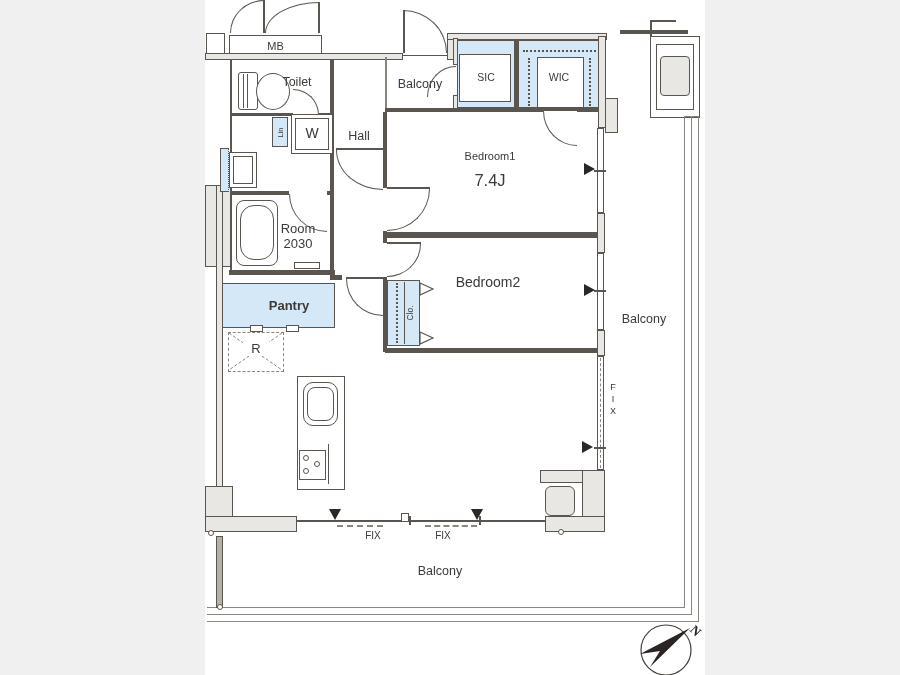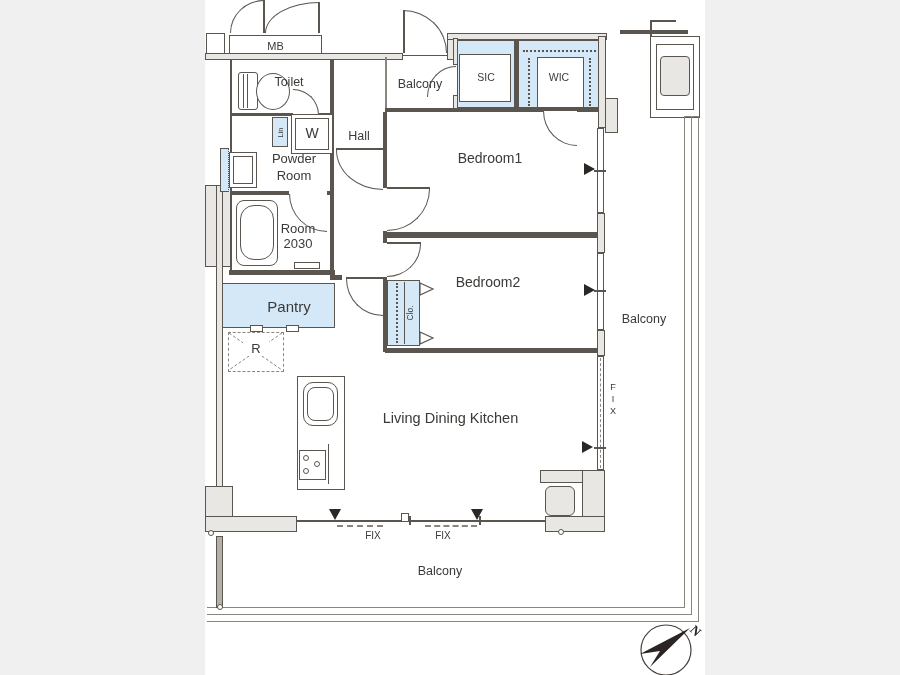--- a/index.html
+++ b/index.html
@@ -62,32 +62,31 @@
   <div class="ln" style="left:230px;top:60px;width:2px;height:212px;"></div>
   <div class="ln" style="left:330px;top:60px;width:4px;height:217px;"></div>
   <div class="ln" style="left:232px;top:113px;width:61px;height:3px;"></div>
   <div class="ln" style="left:319px;top:113px;width:13px;height:3px;"></div>
   <div class="arc tr" style="left:293px;top:89px;width:26px;height:26px;"></div>
 
   <div class="tbox" style="left:238px;top:72px;width:20px;height:38px;border-radius:3px;"></div>
   <div class="ln" style="left:243px;top:74px;width:1px;height:34px;"></div>
   <div class="ln" style="left:247px;top:74px;width:1px;height:34px;"></div>
   <div class="tbox" style="left:256px;top:73px;width:34px;height:37px;border-radius:50%;"></div>
-  <div class="lbl" style="left:260px;top:75px;width:58px;font-size:12.5px;">Toilet</div>
+  <div class="lbl" style="left:268px;top:75px;width:58px;font-size:12.5px;">Toilet</div>
 
   <div class="blue" style="left:220px;top:148px;width:9px;height:44px;border-right-style:dotted;"></div>
   <div class="box" style="left:229px;top:152px;width:28px;height:36px;"></div>
   <div class="tbox" style="left:233px;top:156px;width:20px;height:28px;"></div>
   <div class="blue vtxt" style="left:272px;top:117px;width:16px;height:30px;">
       <span class="lbl" style="position:static;font-size:7.5px;">Lin</span>
     </div>
   <div class="box" style="left:291px;top:114px;width:42px;height:40px;"></div>
   <div class="tbox" style="left:295px;top:118px;width:34px;height:32px;"></div>
   <div class="lbl" style="left:295px;top:125px;width:34px;font-size:14px;">W</div>
-  <div class="lbl" style="left:254px;top:150px;width:80px;font-size:13px;line-height:17px;">Powder Room</div>
 
   <div class="ln" style="left:336px;top:148px;width:47px;height:2px;"></div>
   <div class="arc bl" style="left:336px;top:150px;width:47px;height:40px;"></div>
 
   <div class="ln" style="left:230px;top:191px;width:59px;height:4px;"></div>
   <div class="ln" style="left:327px;top:191px;width:7px;height:4px;"></div>
   <div class="arc bl" style="left:289px;top:194px;width:38px;height:38px;"></div>
   <div class="tbox" style="left:236px;top:200px;width:42px;height:66px;border-radius:8px;"></div>
   <div class="tbox" style="left:240px;top:205px;width:34px;height:55px;border-radius:14px;"></div>
   <div class="lbl" style="left:268px;top:221px;width:60px;font-size:13px;">Room</div>
@@ -126,59 +125,59 @@
   <div class="ln" style="left:330px;top:275px;width:12px;height:5px;"></div>
 
   <div class="ln" style="left:387px;top:187px;width:43px;height:2px;"></div>
   <div class="arc br" style="left:387px;top:189px;width:43px;height:42px;"></div>
   <div class="ln" style="left:387px;top:242px;width:34px;height:2px;"></div>
   <div class="arc br" style="left:387px;top:244px;width:34px;height:33px;"></div>
 
   <div class="ln" style="left:346px;top:277px;width:37px;height:2px;"></div>
   <div class="arc bl" style="left:346px;top:279px;width:37px;height:37px;"></div>
 
-  <div class="lbl" style="left:420px;top:150px;width:140px;font-size:14px;">Bedroom1</div>
+  <div class="lbl" style="left:420px;top:150px;width:140px;font-size:11px;">Bedroom1</div>
+  <div class="lbl" style="left:420px;top:171px;width:140px;font-size:16.5px;">7.4J</div>
   <div class="lbl" style="left:418px;top:274px;width:140px;font-size:14px;">Bedroom2</div>
 
   <div class="blue" style="left:387px;top:280px;width:33px;height:66px;"></div>
   <div class="dotv" style="left:396px;top:283px;height:60px;"></div>
   <div class="ln" style="left:404px;top:282px;width:1px;height:62px;"></div>
   <div class="abs vtxt" style="left:400px;top:280px;width:20px;height:66px;">
       <span class="lbl" style="position:static;font-size:8.5px;">Clo.</span>
     </div>
   <svg class="abs" style="left:419px;top:281px;" width="16" height="16">
       <polygon points="1,2 14,8 1,14" fill="#fff" stroke="#5a554f" stroke-width="1.2"></polygon>
     </svg>
   <svg class="abs" style="left:419px;top:330px;" width="16" height="16">
       <polygon points="1,2 14,8 1,14" fill="#fff" stroke="#5a554f" stroke-width="1.2"></polygon>
     </svg>
 
   <div class="blue" style="left:222px;top:283px;width:113px;height:45px;"></div>
-  <div class="lbl" style="left:222px;top:298px;width:134px;font-size:15px;">Pantry</div>
+  <div class="lbl" style="left:222px;top:298px;width:134px;font-size:13px;font-weight:bold;">Pantry</div>
   <div class="tbox" style="left:250px;top:325px;width:13px;height:7px;"></div>
   <div class="tbox" style="left:286px;top:325px;width:13px;height:7px;"></div>
 
   <div class="rbox" style="left:228px;top:332px;width:56px;height:40px;">
     <svg width="53" height="37">
       <line x1="0" y1="0" x2="53" y2="37" stroke="#8a857f" stroke-width="1" stroke-dasharray="3,2"></line>
       <line x1="53" y1="0" x2="0" y2="37" stroke="#8a857f" stroke-width="1" stroke-dasharray="3,2"></line>
     </svg>
   </div>
   <div class="lbl" style="left:243px;top:341px;width:26px;font-size:13px;background:#fff;">R</div>
 
   <div class="box" style="left:297px;top:376px;width:48px;height:114px;"></div>
   <div class="tbox" style="left:303px;top:382px;width:35px;height:44px;border-radius:10px;"></div>
   <div class="tbox" style="left:307px;top:387px;width:27px;height:34px;border-radius:8px;"></div>
   <div class="ln" style="left:328px;top:444px;width:1px;height:40px;"></div>
   <div class="tbox" style="left:299px;top:450px;width:27px;height:30px;"></div>
   <div class="circ" style="left:303px;top:455px;width:6px;height:6px;"></div>
   <div class="circ" style="left:303px;top:468px;width:6px;height:6px;"></div>
   <div class="circ" style="left:314px;top:461px;width:6px;height:6px;"></div>
 
-  <div class="lbl" style="left:348px;top:410px;width:205px;font-size:14.5px;">Living Dining Kitchen</div>
 
   <div class="w" style="left:598px;top:36px;width:8px;height:92px;"></div>
   <div class="w" style="left:605px;top:98px;width:13px;height:35px;"></div>
   <div class="tbox" style="left:597px;top:128px;width:7px;height:85px;"></div>
   <div class="ln" style="left:594px;top:170px;width:12px;height:2px;"></div>
   <div class="w" style="left:597px;top:213px;width:8px;height:40px;"></div>
   <div class="tbox" style="left:597px;top:253px;width:7px;height:77px;"></div>
   <div class="ln" style="left:594px;top:290px;width:12px;height:2px;"></div>
   <div class="w" style="left:597px;top:330px;width:8px;height:26px;"></div>
   <div class="tbox" style="left:597px;top:356px;width:7px;height:114px;"></div>

